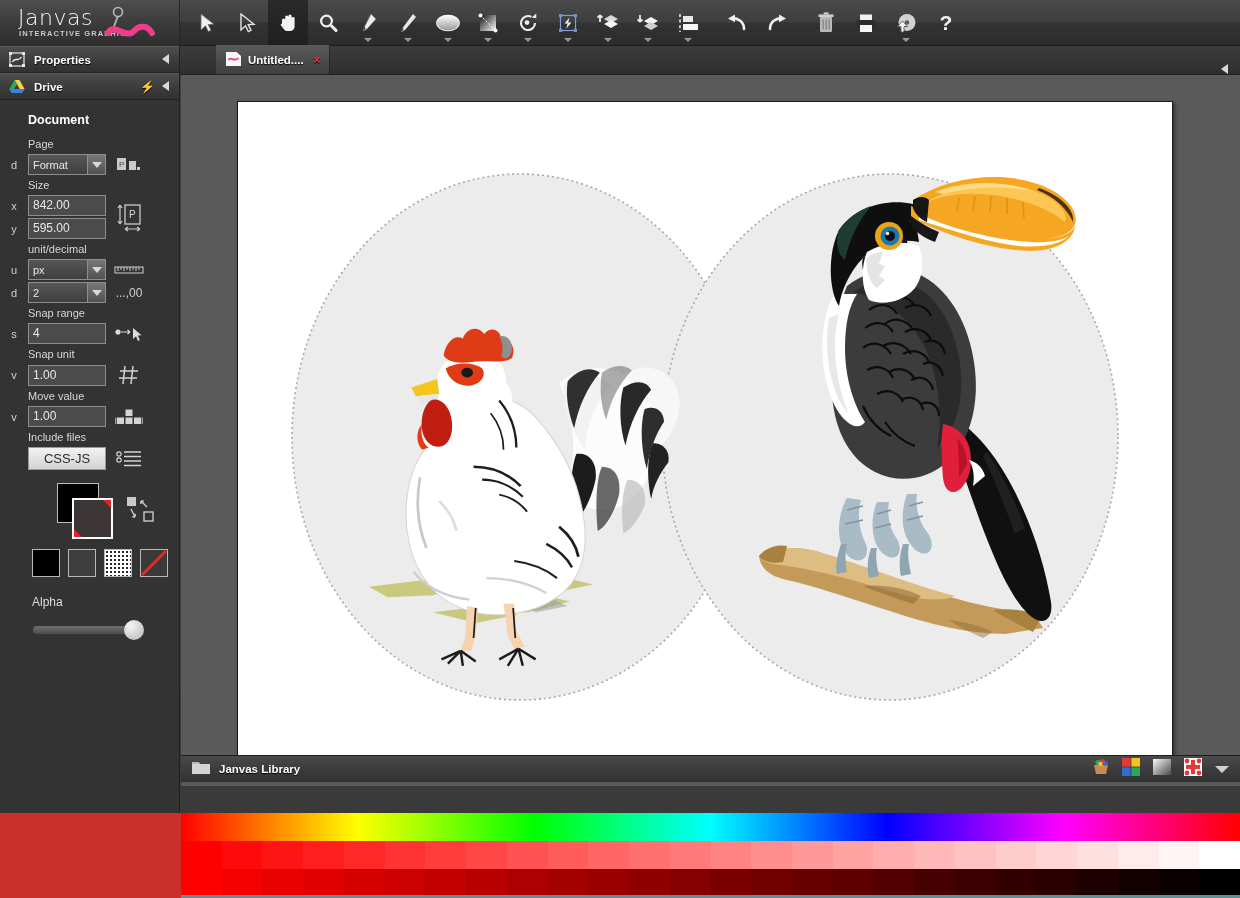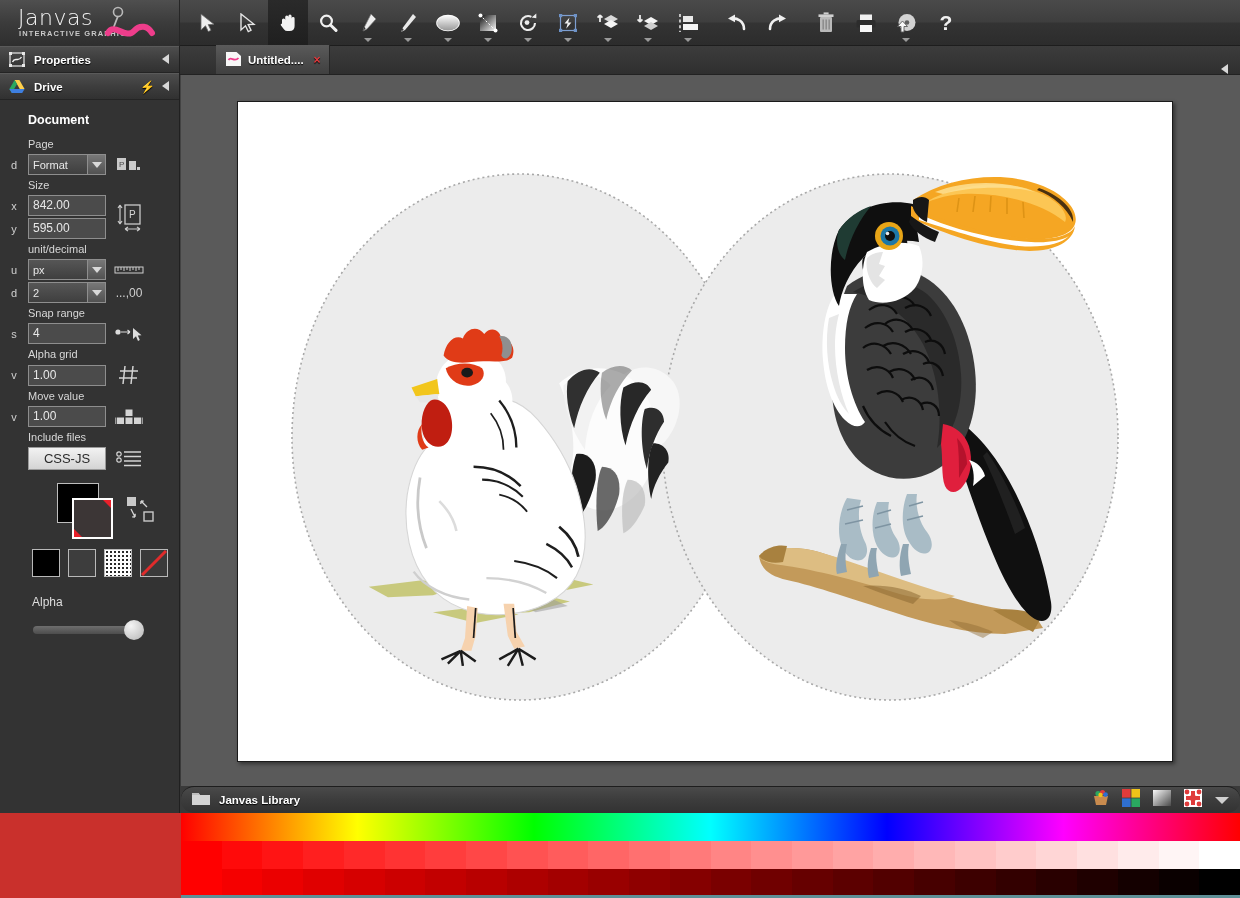--- a/index.html
+++ b/index.html
@@ -128,23 +128,23 @@
     background: #5a5a5a;
   }
   .page {
     position: absolute; left: 56px; top: 26px; width: 936px; height: 661px;
     background: #ffffff; box-shadow: 2px 2px 4px rgba(0,0,0,.45);
     border: 1px solid #1a1a1a; overflow: hidden;
   }
 
   
   .libbar {
-    position: absolute; left: 181px; top: 786px; width: 1059px; height: 27px;
+    position: absolute; left: 181px; top: 755px; width: 1059px; height: 27px;
     background: linear-gradient(180deg,#4a4a4a 0%, #3c3c3c 50%, #323232 100%);
-    border-top: 1px solid #1e1e1e; display: flex; align-items: center; padding: 0 10px; border-radius: 13px;
+    border-top: 1px solid #1e1e1e; display: flex; align-items: center; padding: 0 10px;
   }
   .libbar .lb-label { color: #fff; font-size: 11.5px; font-weight: bold;
     text-shadow: 0 1px 1px #000; margin-left: 8px; }
   .libbar .lb-right { margin-left: auto; display: flex; align-items: center; gap: 12px; }
 
   
   .palette { position: absolute; left: 181px; top: 813px; width: 1059px; height: 85px; }
   .hue-strip { width: 100%; height: 28px; }
   .swatch-row { display: flex; width: 100%; height: 28px; }
   .swatch-row div { flex: 1 1 auto; height: 100%; }
@@ -426,21 +426,21 @@
         <div class="inp">4</div>
         <span class="sideico">
           <svg width="30" height="16" viewBox="0 0 30 16">
               <circle cx="4" cy="6" r="2.6" fill="#dcdcdc"></circle>
               <path d="M7 6 L16 6 M16 6 L13.5 4 M16 6 L13.5 8" stroke="#dcdcdc" stroke-width="1.2" fill="none"></path>
               <path d="M19 2 L19 13 L22 10.2 L24 15 L25.8 14 L23.8 9.5 L27.5 9.2 Z" fill="#dcdcdc"></path>
             </svg>
         </span>
       </div>
 
-      <div class="fld-label">Alpha grid</div>
+      <div class="fld-label">Snap unit</div>
       <div class="row">
         <span class="pfx">v</span>
         <div class="inp">1.00</div>
         <span class="sideico">
           <svg width="24" height="22" viewBox="0 0 24 22">
               <path d="M8 2 L6 20 M16 2 L14 20 M3 7 L21 7 M2 14 L20 14" stroke="#d4d4d4" stroke-width="1.5" fill="none"></path>
             </svg>
         </span>
       </div>
 

